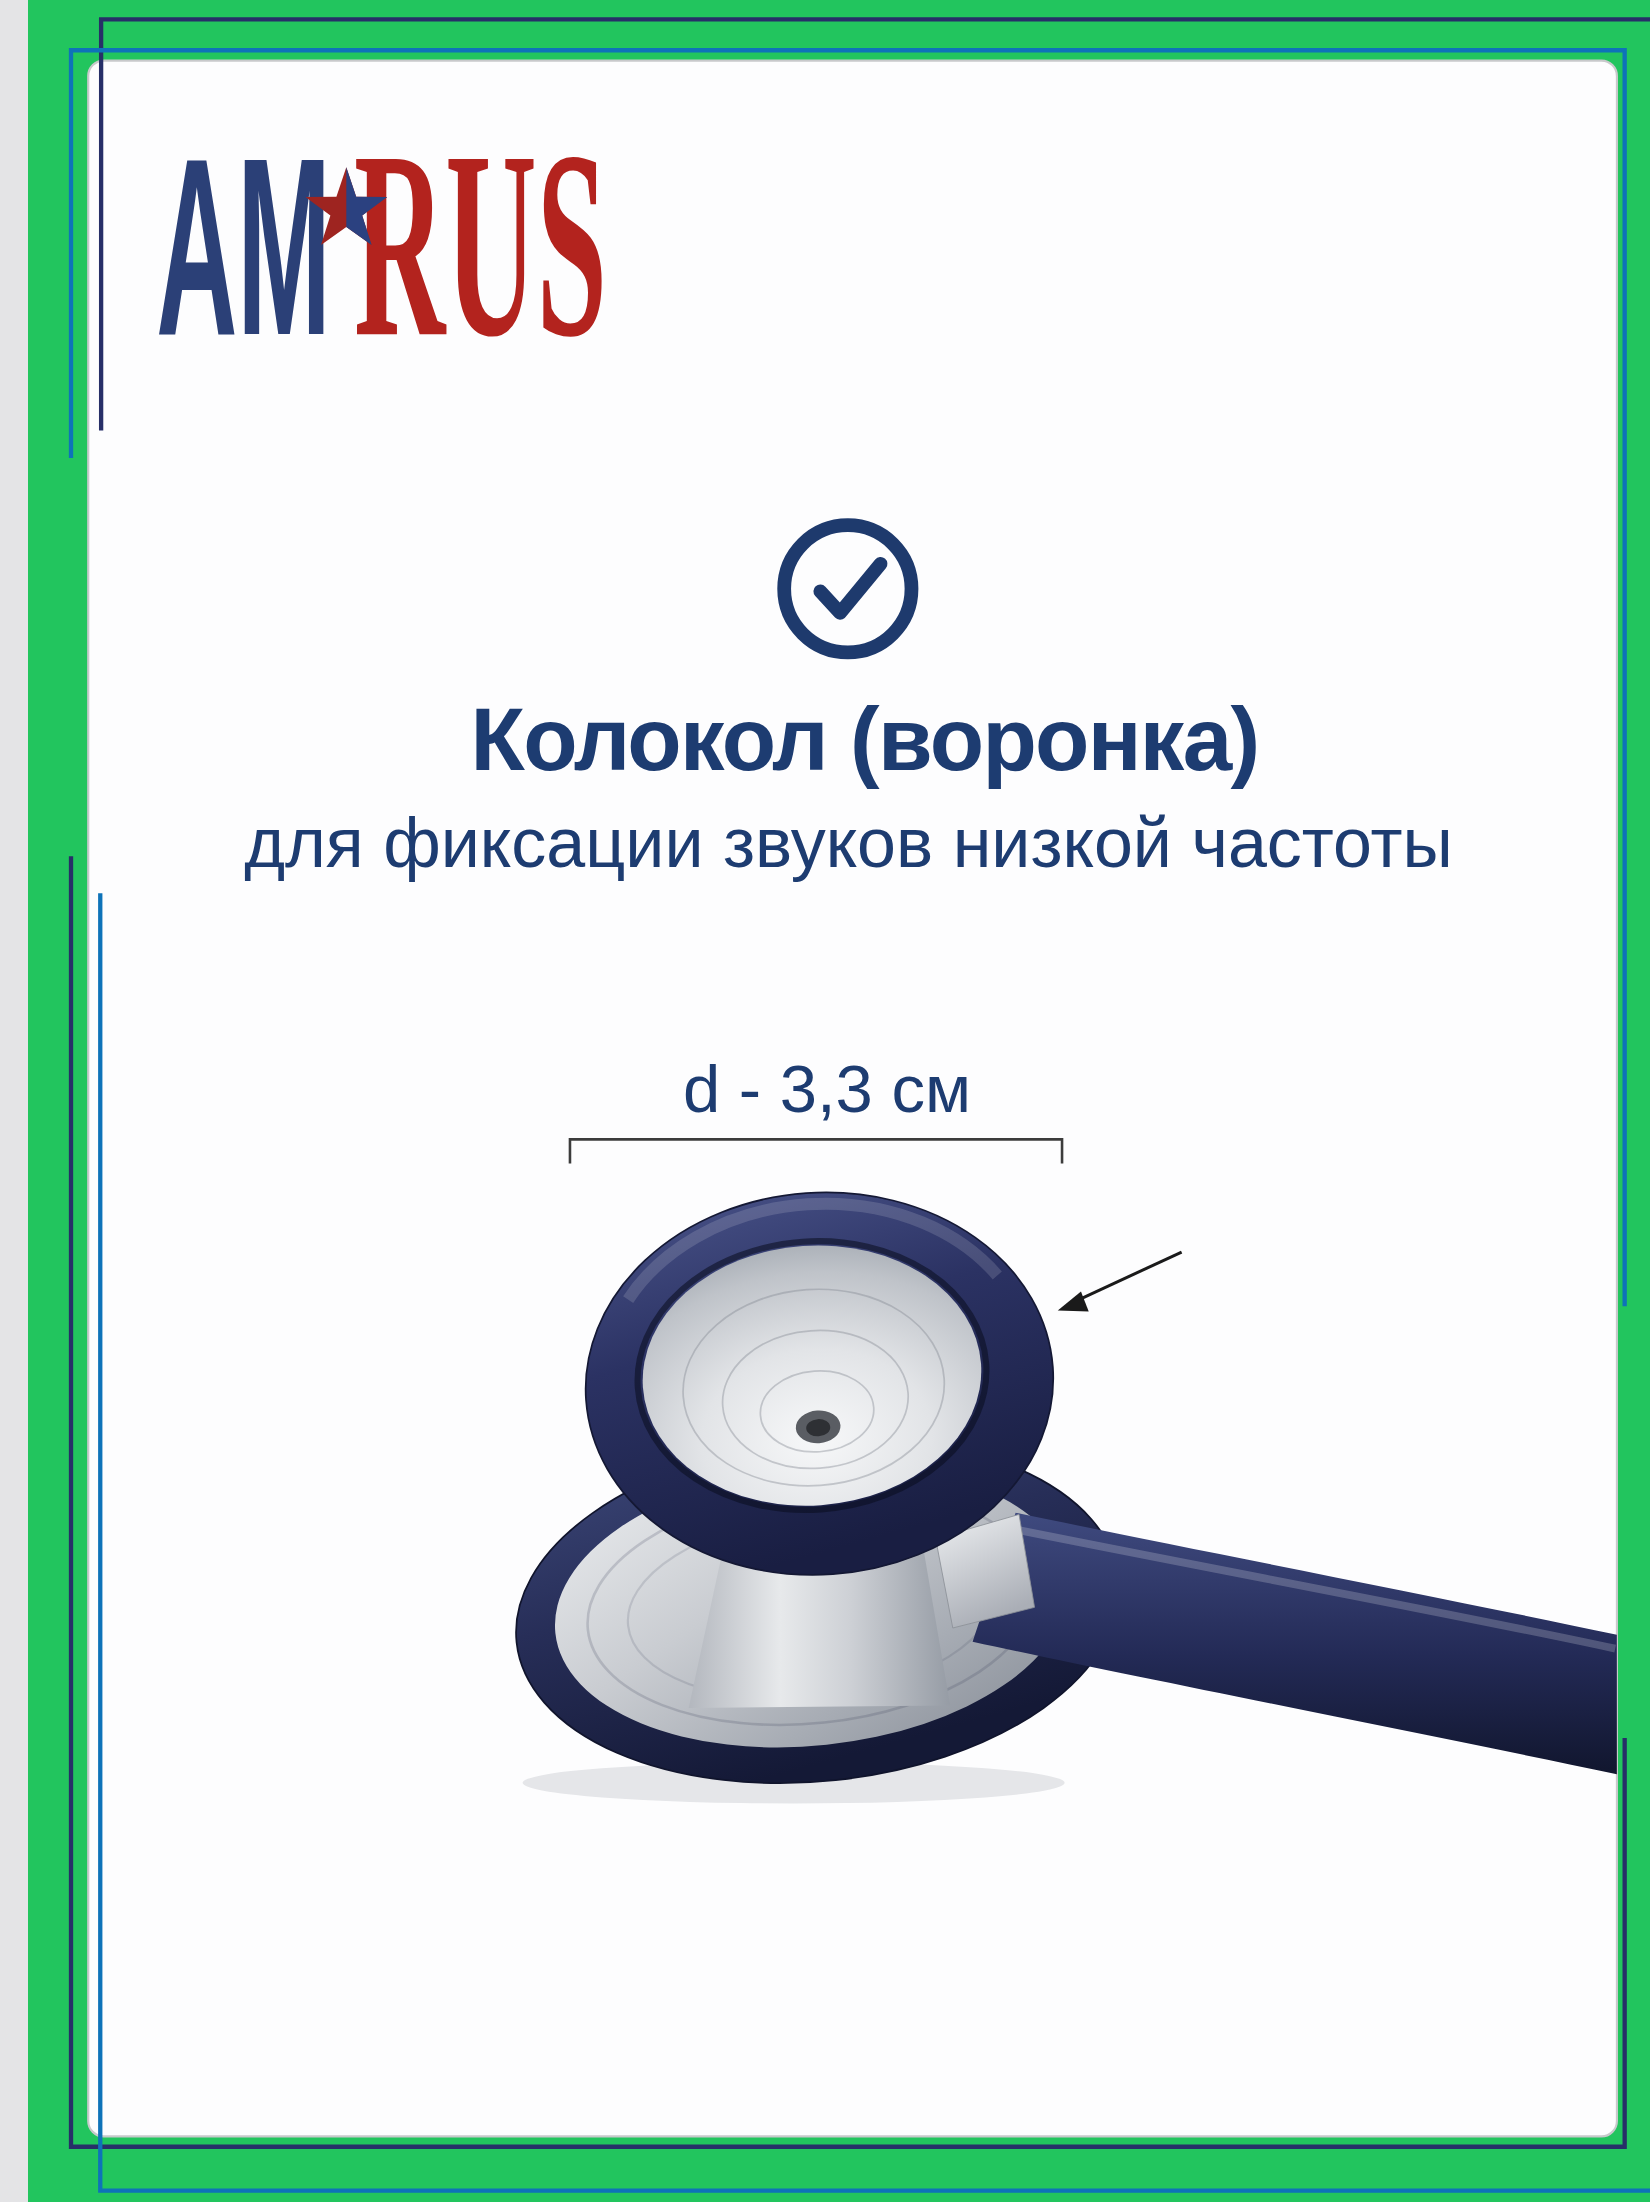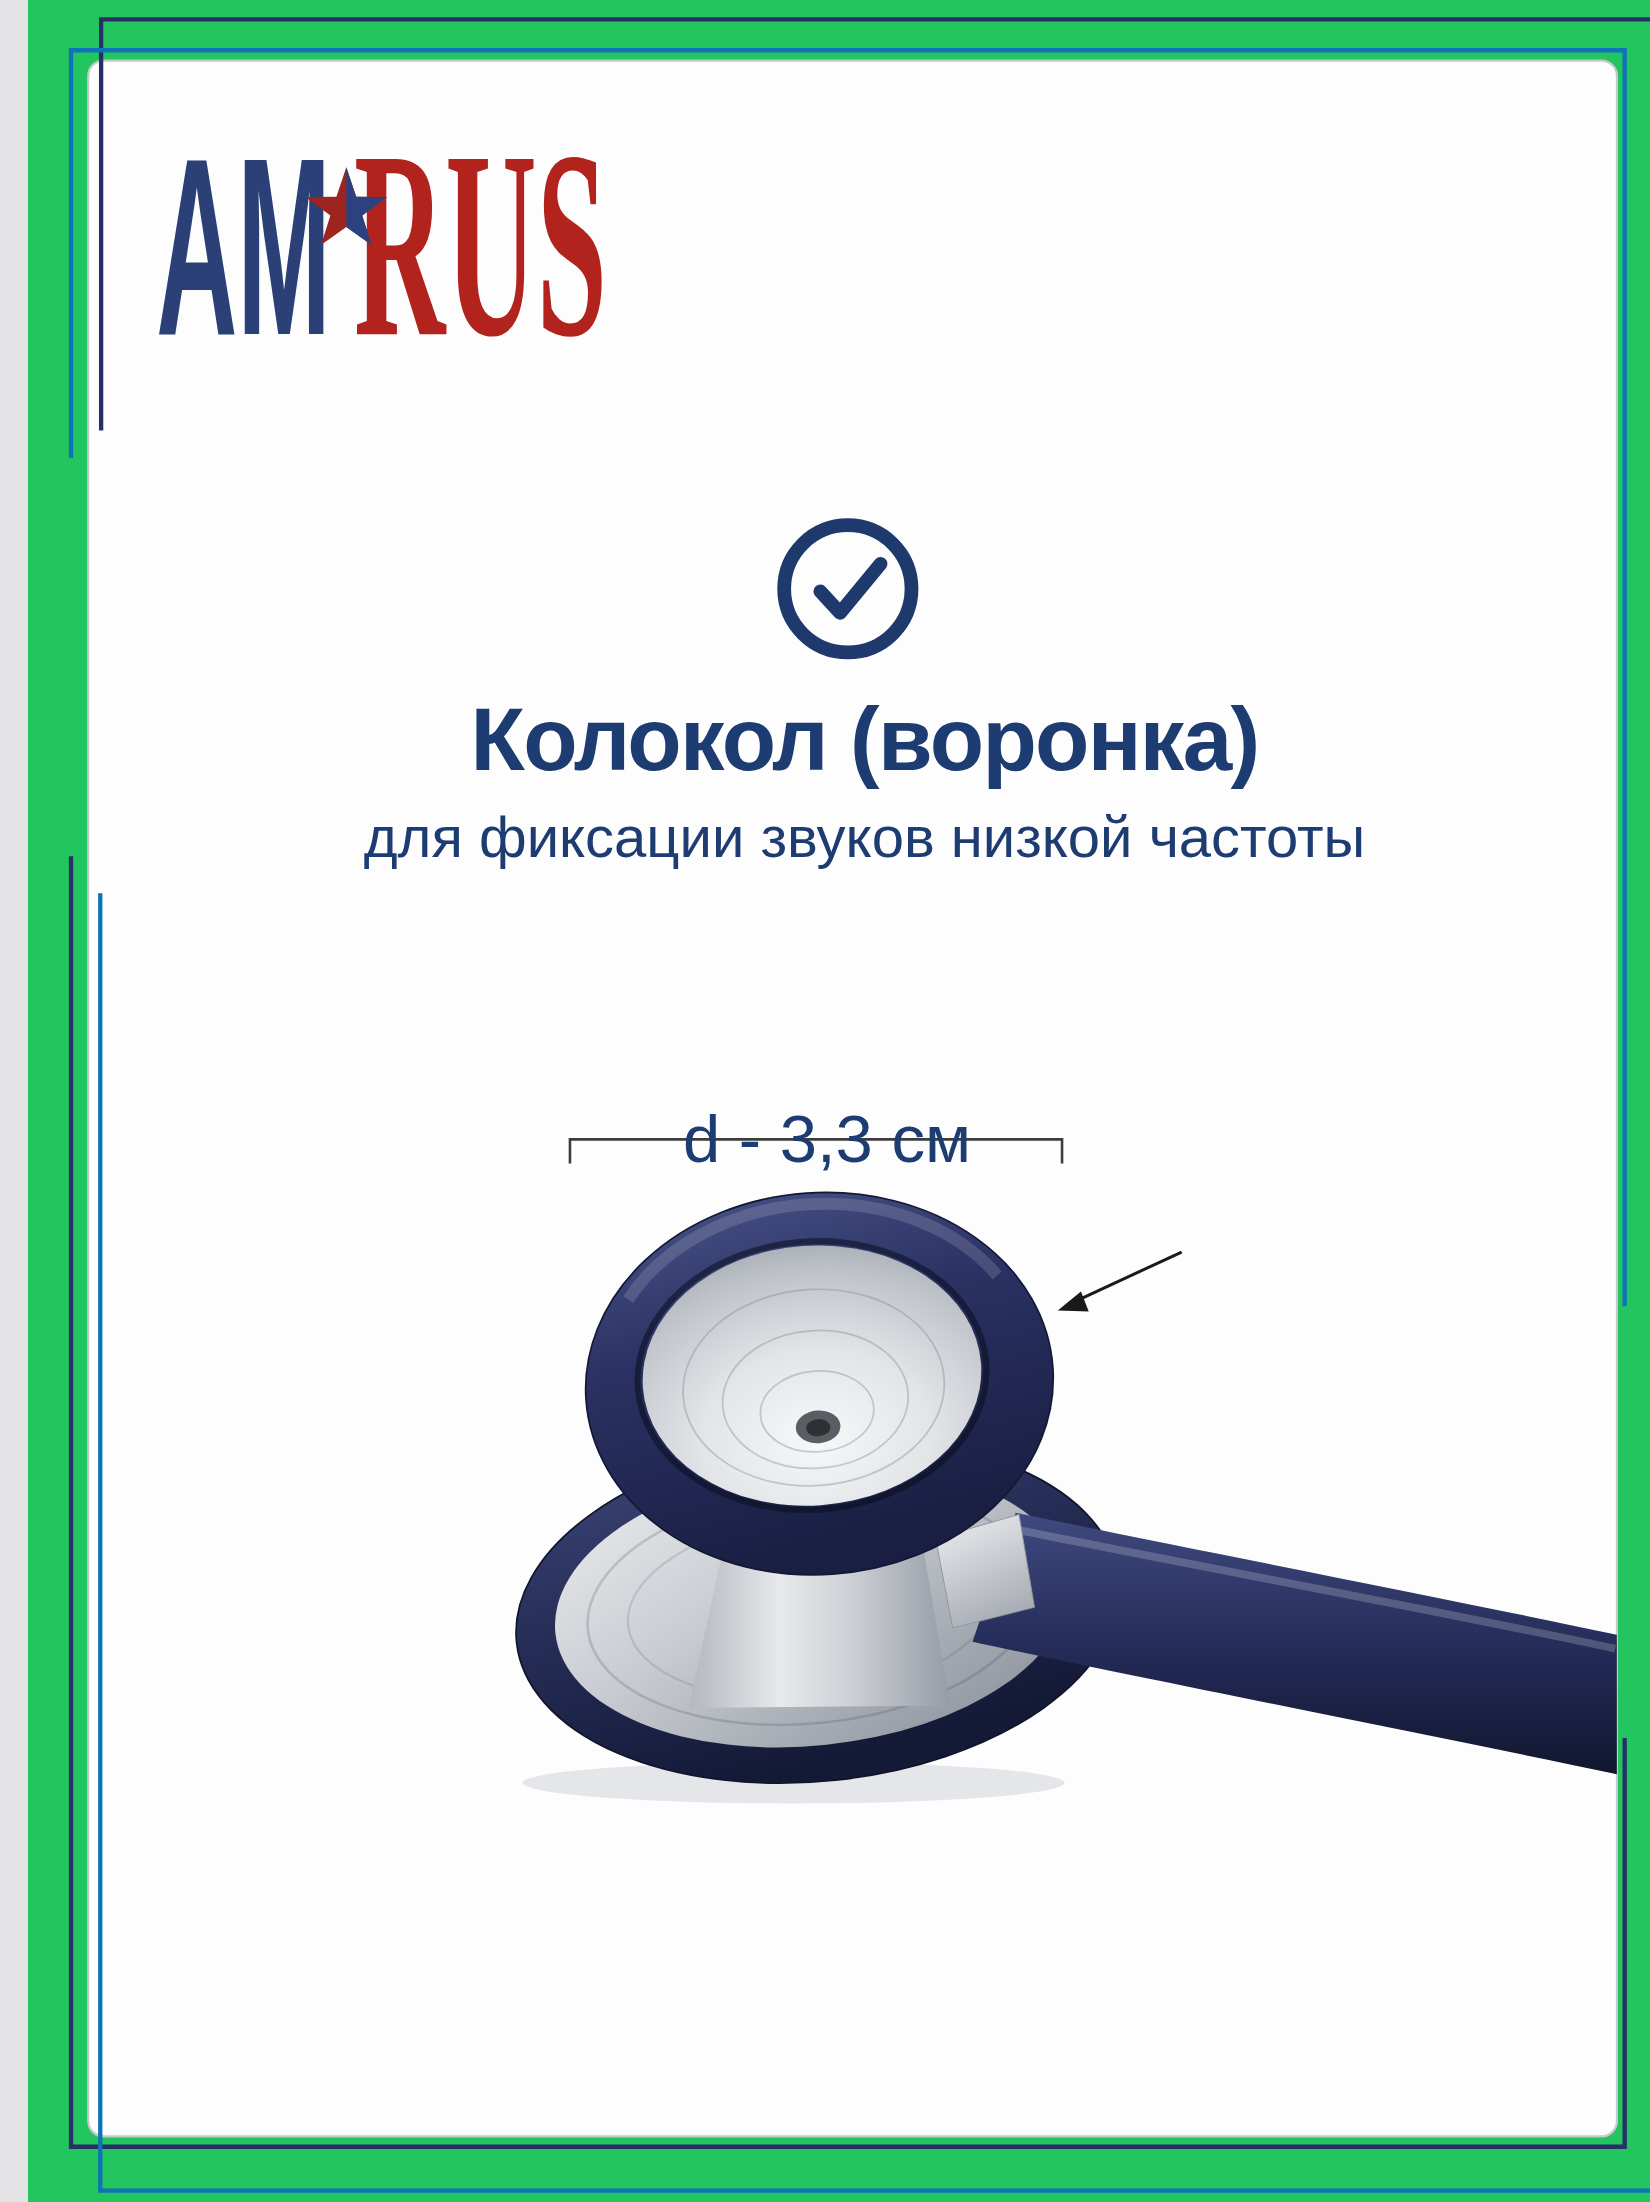--- a/index.html
+++ b/index.html
@@ -2,22 +2,22 @@
 <html style="font-size:13.8px"><head>
 <meta charset="utf-8">
 <style>
   html,body{margin:0;padding:0;background:#e4e4e6;}
   .page{position:relative;width:1650px;height:2203px;background:#22c55e;overflow:hidden;
         font-family:"Liberation Sans",sans-serif;margin-left:28px;}
   .scene{position:absolute;left:0;top:0;width:1650px;height:2203px;}
   .txt{position:absolute;color:#1d3c71;white-space:nowrap;padding-left:12px;}
   .title{left:60px;top:688px;width:1529px;text-align:center;
          font-size:89px;font-weight:bold;letter-spacing:-1.7px;}
-  .subtitle{left:60px;top:803px;width:1529px;text-align:center;font-size:58px;}
-  .dimension{left:60px;top:1100px;width:1454px;text-align:center;font-size:67px;}
+  .subtitle{left:44px;top:803px;width:1529px;text-align:center;font-size:70px;}
+  .dimension{left:60px;top:1050px;width:1454px;text-align:center;font-size:67px;}
   .callout{left:1167px;top:1206px;font-size:76px;line-height:66px;color:#1c3f7d;}
   .callout div{white-space:nowrap;}
 </style>
 </head>
 <body>
 
 <div class="page">
 
   <svg class="scene" viewBox="0 0 1918 2560">
     <defs>

